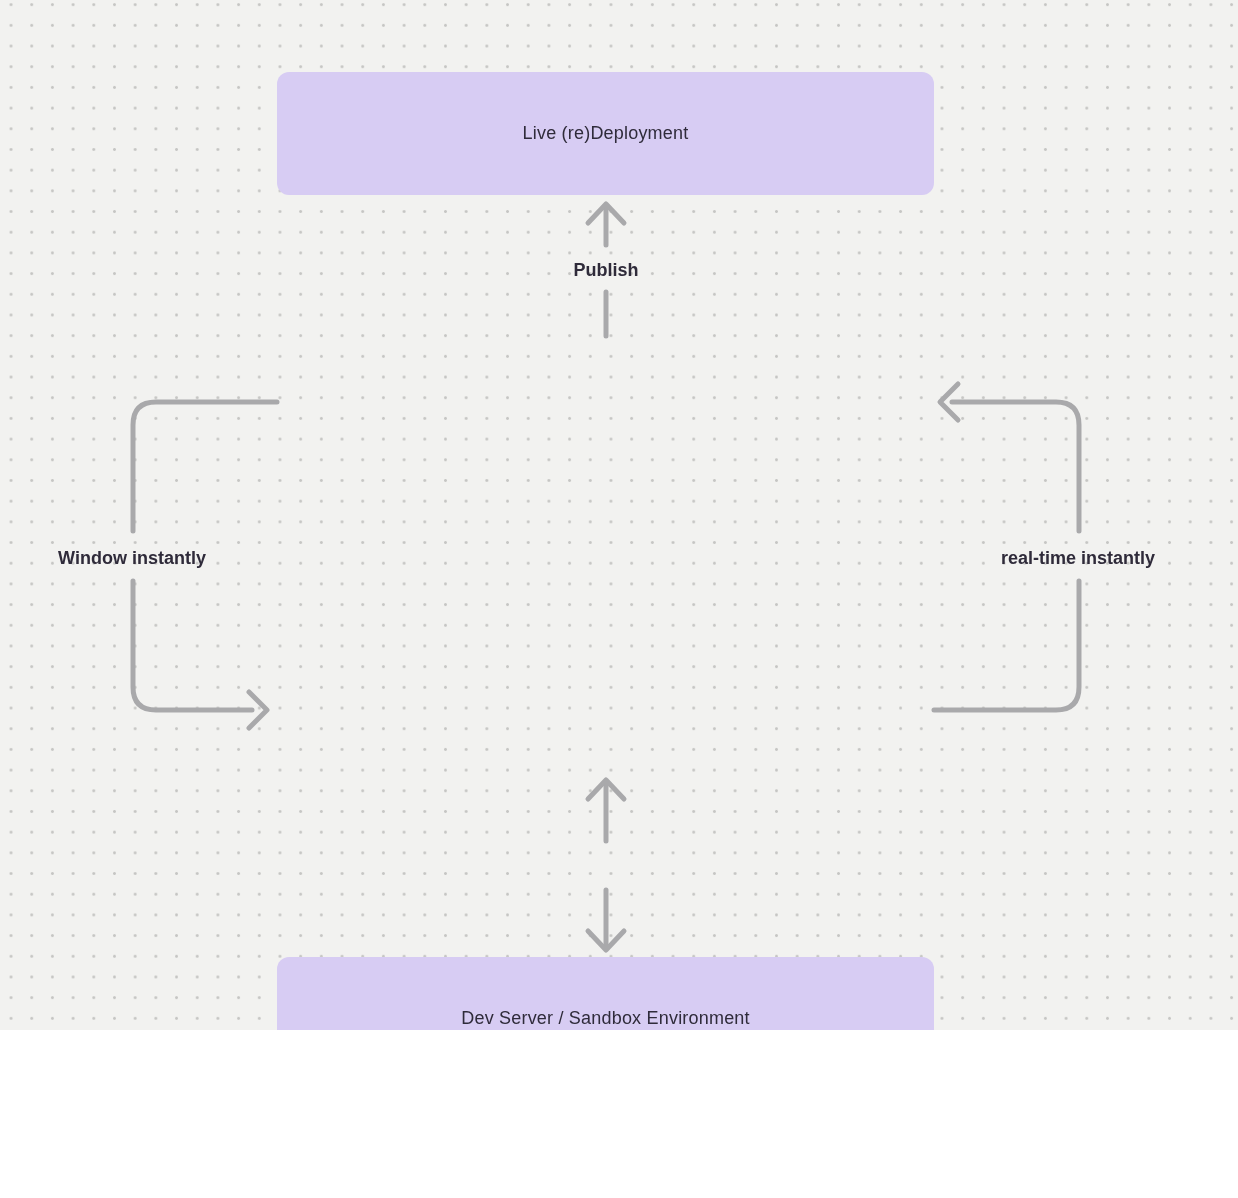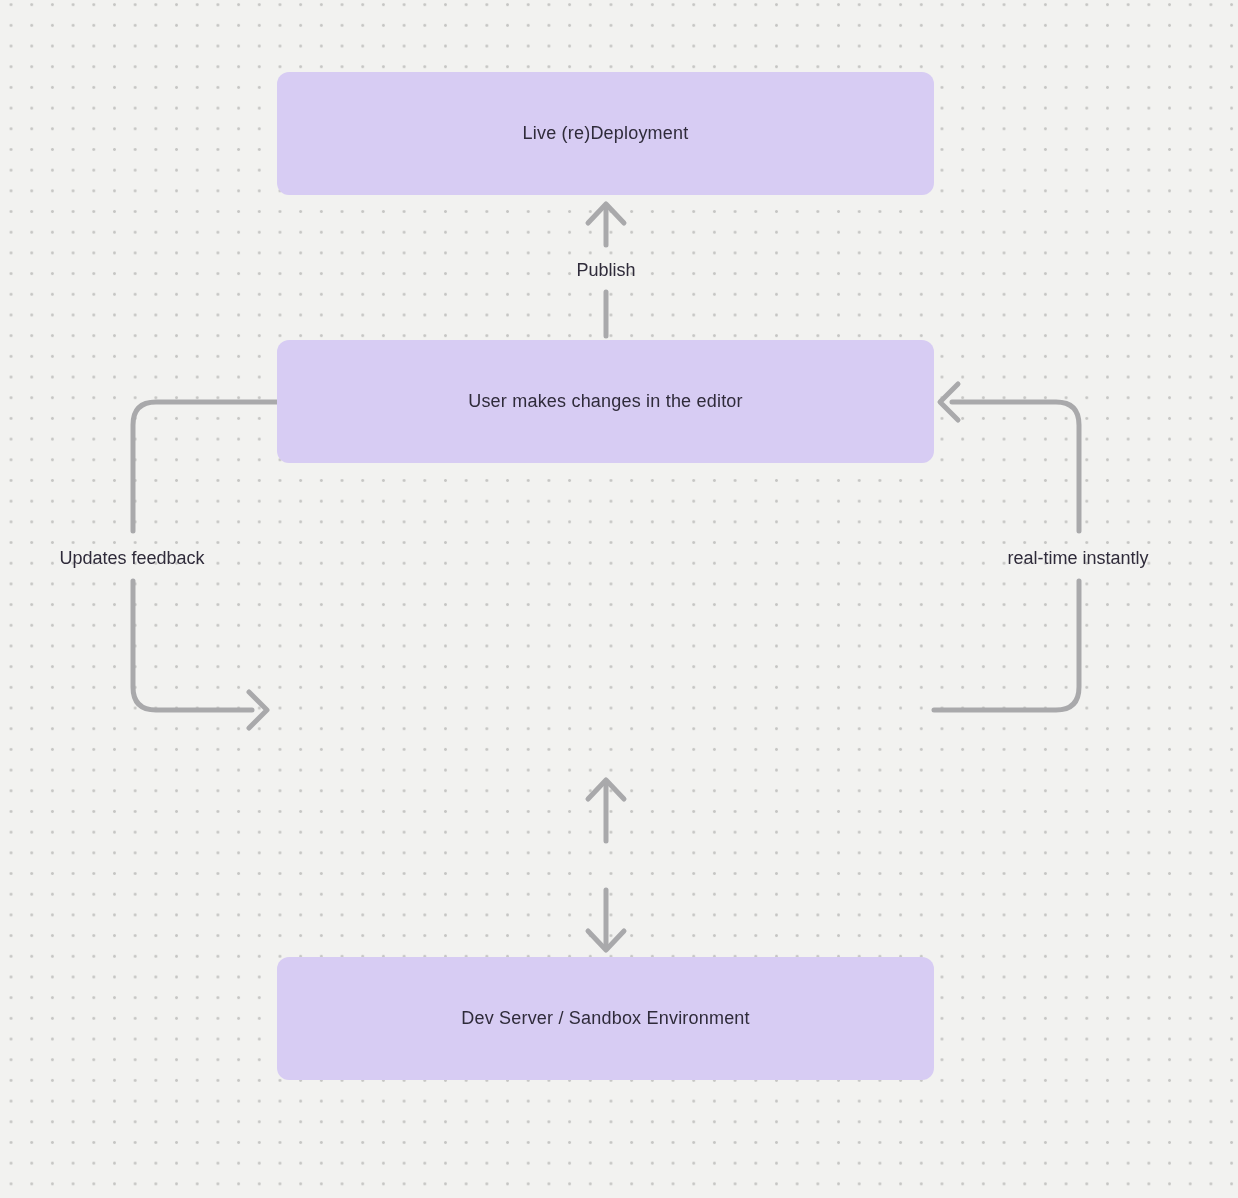--- a/index.html
+++ b/index.html
@@ -1,18 +1,18 @@
 <!DOCTYPE html>
 <html style="--background: #f2f2f0; --dot: #c6c6c4; --node-fill: #d7ccf3; --arrow: #a9a9ab; --text: #2f2b3a;"><head>
 <meta charset="utf-8">
 <style>
   html,body{margin:0;padding:0;}
   .canvas{
     position:relative;
-    width:1238px;height:1198px;
+    width:1238px;height:1030px;
     background-color:var(--background,#f2f2f0);
     background-image:radial-gradient(circle, var(--dot,#c6c6c4) 1.3px, transparent 1.5px);
     background-size:20.7px 20.7px;
     background-position:0.7px -5.7px;
     font-family:"Liberation Sans",sans-serif;
     overflow:hidden;
   }
   svg.edges-layer{position:absolute;left:0;top:0;}
   .edge path,.edge polyline{
     fill:none;
@@ -29,21 +29,21 @@
     display:flex;align-items:center;justify-content:center;
   }
   .node-label{
     font-size:18px;font-weight:500;
     color:var(--text,#2f2b3a);
     letter-spacing:0.2px;
   }
   .edge-label{
     position:absolute;
     transform:translate(-50%,-50%);
-    font-size:18px;font-weight:400;
+    font-size:18px;font-weight:700;
     color:var(--text,#2f2b3a);
     white-space:nowrap;
   }
 </style>
 </head>
 <body>
 
 <div class="canvas">
 
   <svg class="edges-layer" width="1238" height="1198" viewBox="0 0 1238 1198">
@@ -74,29 +74,26 @@
     <g class="edge">
       <path d="M606 890 V948"></path>
       <polyline points="588,931 606,950 624,931"></polyline>
     </g>
   </svg>
 
   <div class="node" style="top:72px;">
     <span class="node-label">Live (re)Deployment</span>
   </div>
 
-  <div class="node" style="top:340px;">
-    <span class="node-label">User makes changes in the editor</span>
-  </div>
 
 
   <div class="node" style="top:957px;">
     <span class="node-label">Dev Server / Sandbox Environment</span>
   </div>
 
   <div class="edge-label" style="left:606px;top:270px;">Publish</div>
 
-  <div class="edge-label" style="left:132px;top:558px;">Updates feedback</div>
+  <div class="edge-label" style="left:132px;top:558px;">Window instantly</div>
 
   <div class="edge-label" style="left:1078px;top:558px;">real-time instantly</div>
 
 
 </div>
 
 </body></html>

